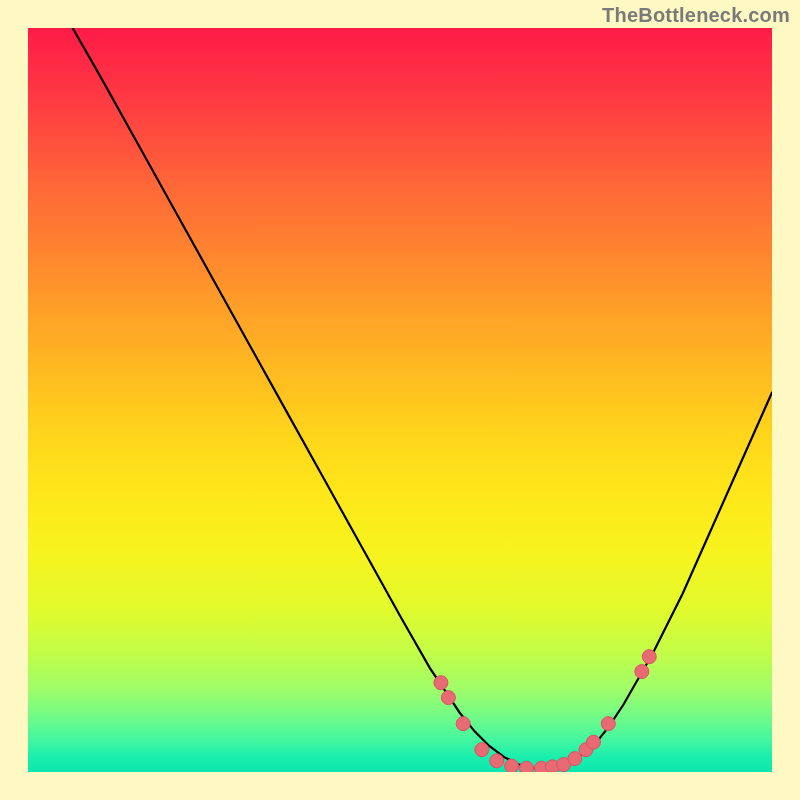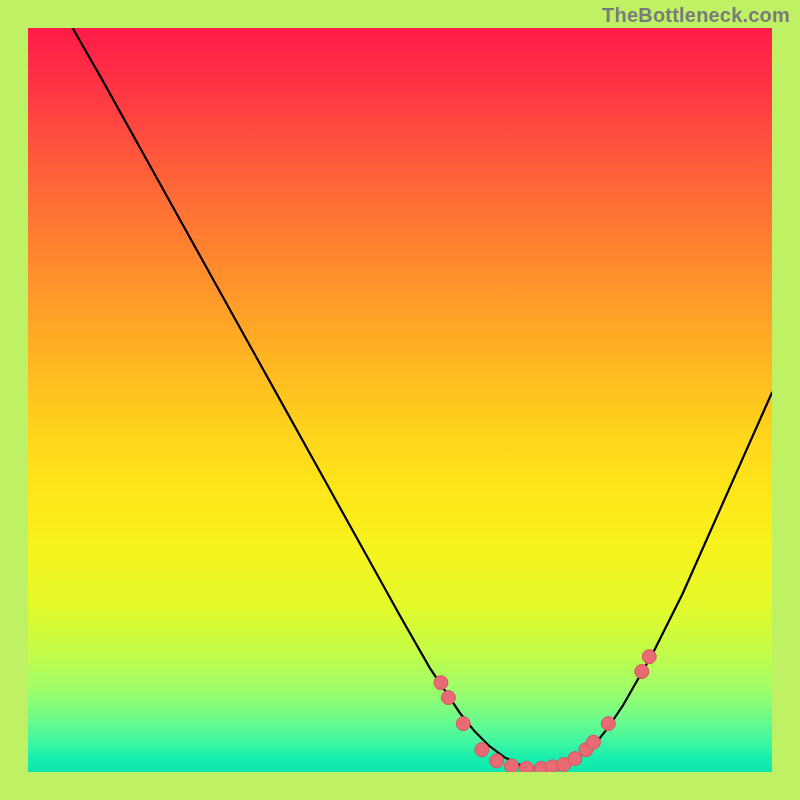--- a/index.html
+++ b/index.html
@@ -9,21 +9,21 @@
     height: 800px;
     background: #000;
     overflow: hidden;
   }
   .frame {
     position: absolute;
     left: 0;
     top: 0;
     width: 800px;
     height: 800px;
-    background: #bef264;
+    background: #fef9c3;
   }
   .plot-area {
     position: absolute;
     left: 28px;
     top: 28px;
     width: 744px;
     height: 744px;
     background: linear-gradient(to bottom,
       #fe1b47 0%,
       #ff2e45 6%,

